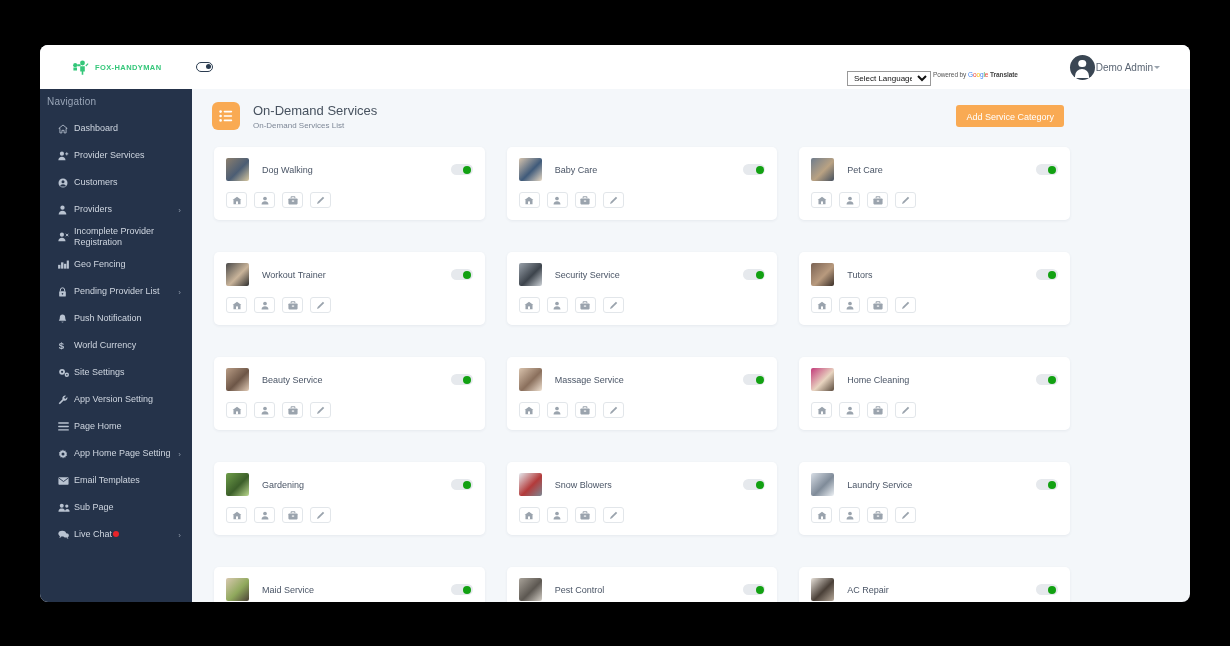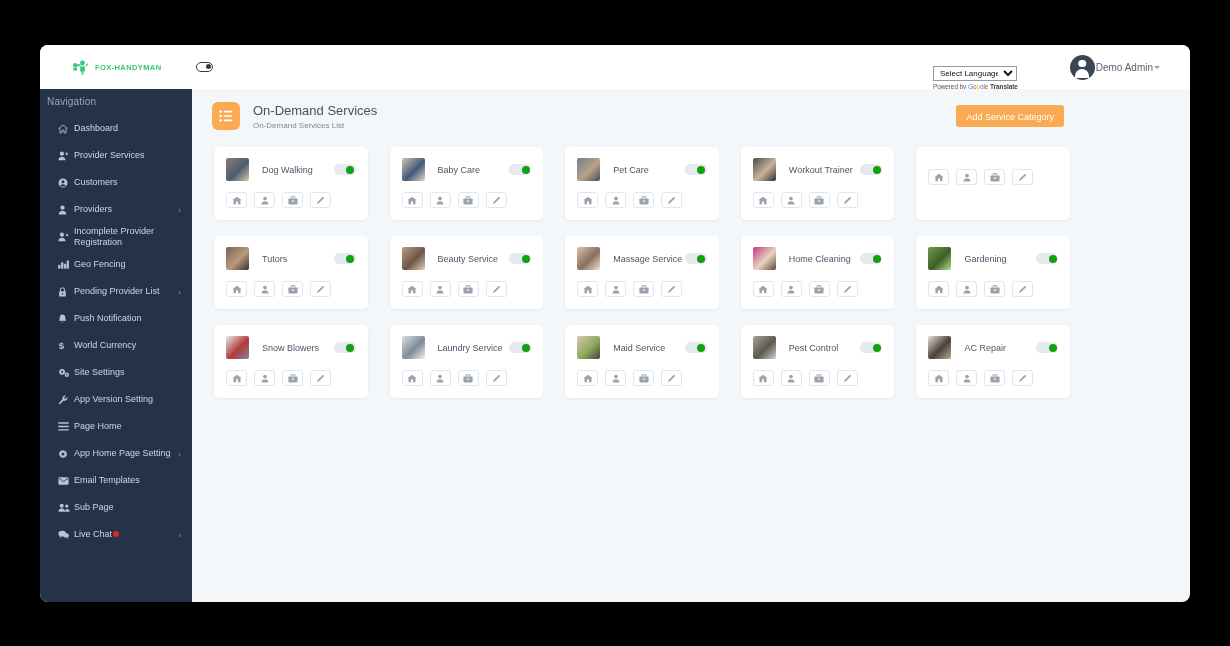--- a/index.html
+++ b/index.html
@@ -39,21 +39,21 @@
     background: #ffffff; border: 1.4px solid #2b3c50;
     position: relative; cursor: pointer; flex: none;
     margin-left: 6px;
   }
   .sidebar-toggle::after {
     content: ""; position: absolute; right: 1.3px; top: 1.3px;
     width: 5px; height: 5px; border-radius: 50%; background: #2b3c50;
   }
   .topbar-spacer { flex: 1; }
   .translate-widget {
-    display: flex; flex-direction: column; gap: 2px;
+    display: flex; flex-direction: row; gap: 2px;
     margin-right: 52px; padding-top: 3px; margin-top: 19px;
   }
   .lang-select {
     width: 84px; height: 15px;
     font-family: "Liberation Sans", sans-serif;
     font-size: 8px; color: #111;
     border: 1px solid #999; background: #fff;
     border-radius: 0; padding: 0 2px;
   }
   .powered {
@@ -143,22 +143,22 @@
   }
   .page-sub { font-size: 8px; color: #7d8796; margin-top: 3px; }
   .add-btn {
     background: #f9aa53; color: #fff; border: none;
     font-family: "Liberation Sans", sans-serif;
     font-size: 9px; padding: 7px 10px; height: 22px;
     border-radius: 3px; cursor: pointer; white-space: nowrap;
   }
   .grid {
     display: grid;
-    grid-template-columns: repeat(5, 1fr);
-    gap: 16px 22px;
+    grid-template-columns: repeat(3, 1fr);
+    gap: 32px 22px;
     padding: 17px 22px 0 22px;
   }
   .card {
     background: #fff; border-radius: 5px;
     box-shadow: 0 1px 3px rgba(40,55,80,.07);
     padding: 11px 12px 12px 12px;
   }
   .card-top { display: flex; align-items: center; }
   .thumb {
     width: 23px; height: 23px; border-radius: 2px;
@@ -569,20 +569,25 @@
             <button class="act-btn">
               <span>
                 <svg width="9" height="9" viewBox="0 0 11 11">
                   <path d="M8.5.9 10.1 2.5 3.6 9 1.3 9.7 2 7.4z" fill="#9aa3ad"></path>
                 </svg>
               </span>
             </button>
           </div>
         </div>
         <div class="card">
+          <div class="card-top">
+            <span class="thumb" style="background: linear-gradient(135deg, rgb(154, 162, 171) 0%, rgb(61, 68, 76) 55%, rgb(207, 212, 217) 100%);"></span>
+            <span class="card-title">Security Service</span>
+            <span class="switch on"></span>
+          </div>
           <div class="card-actions">
             <button class="act-btn">
               <span>
                 <svg width="10" height="9" viewBox="0 0 12 11">
                   <path d="M6 .8.6 4.9h1.1v5.3h8.6V4.9h1.1z" fill="#9aa3ad"></path>
                   <rect x="4.8" y="6.6" width="2.4" height="3.6" fill="#fff"></rect>
                 </svg>
               </span>
             </button>
             <button class="act-btn">

